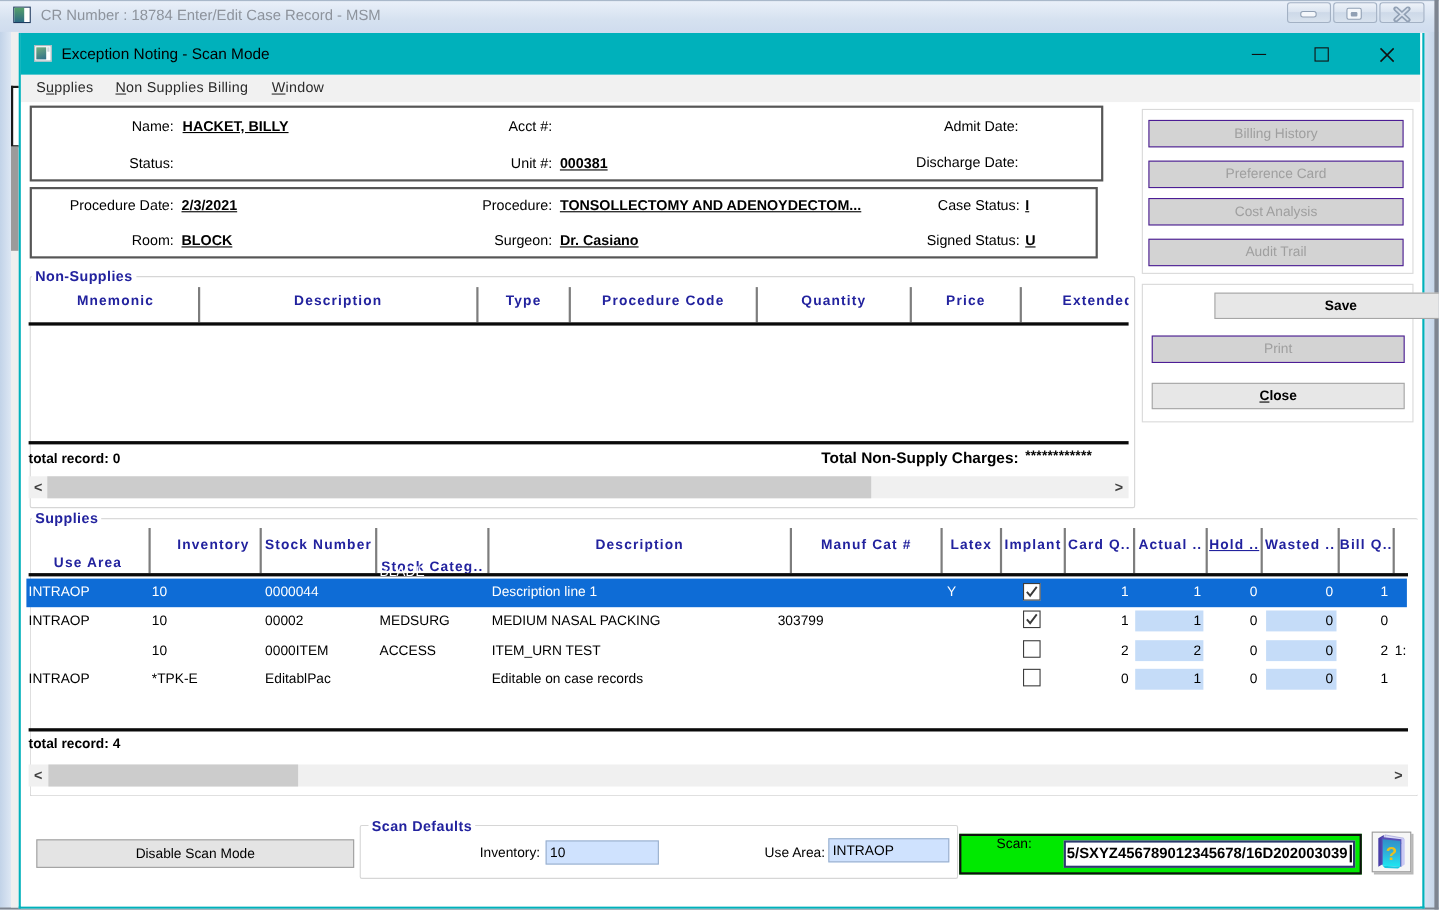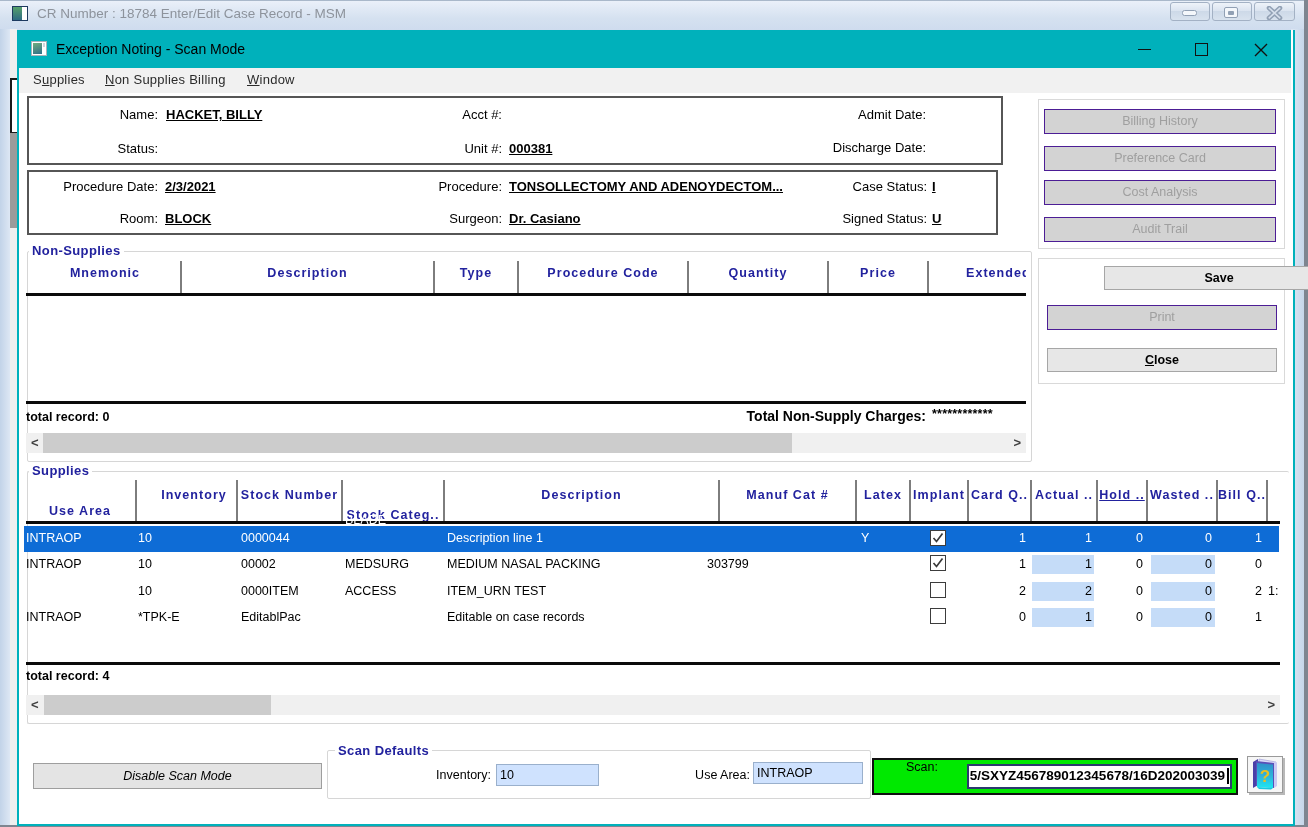--- a/index.html
+++ b/index.html
@@ -249,21 +249,21 @@
 <div class="t rt" style="left:1216px;top:609px;width:46px;">1</div>
 <div class="cb" style="left:930px;top:608px;"></div>
 <div class="thick" style="left:26px;top:662px;width:1254px;"></div>
 <div class="t b" style="left:26px;top:668px;">total record: 4</div>
 <div class="sbar" style="left:26px;top:695px;width:1254px;">
   <div class="sthumb" style="left:18px;width:227px;"></div>
   <div class="sarrow" style="left:5px;">&lt;</div>
   <div class="sarrow" style="right:5px;">&gt;</div>
 </div>
 
-<div class="ebtn" style="left:33px;top:763px;width:287px;height:24px;line-height:24px;background:#e4e4e4;border:1px solid #9e9e9e;font-style:italic;">Disable Scan Mode</div>
+<div class="ebtn" style="left:33px;top:763px;width:287px;height:24px;line-height:24px;background:#e4e4e4;border:1px solid #9e9e9e;">Disable Scan Mode</div>
 <div class="gbox" style="left:327px;top:750px;width:542px;height:47px;"></div>
 <div class="t b nav f13" style="left:335px;top:743px;background:#fff;padding:0 3px;letter-spacing:0.4px;">Scan Defaults</div>
 <div class="t" style="right:817px;top:767px;">Inventory:</div>
 <div class="inputb" style="left:496px;top:764px;width:98px;height:20px;">10</div>
 <div class="t" style="right:558px;top:767px;">Use Area:</div>
 <div class="inputb" style="left:753px;top:762px;width:105px;height:20px;">INTRAOP</div>
 
 <div class="abs" style="left:872px;top:758px;width:362px;height:33px;background:#00e900;border:2px solid #101010;"></div>
 <div class="t" style="left:906px;top:759px;">Scan:</div>
 <div class="abs" style="left:967px;top:764px;width:261px;height:21px;background:#fff;border:2px solid #2c3a6e;overflow:hidden;">

